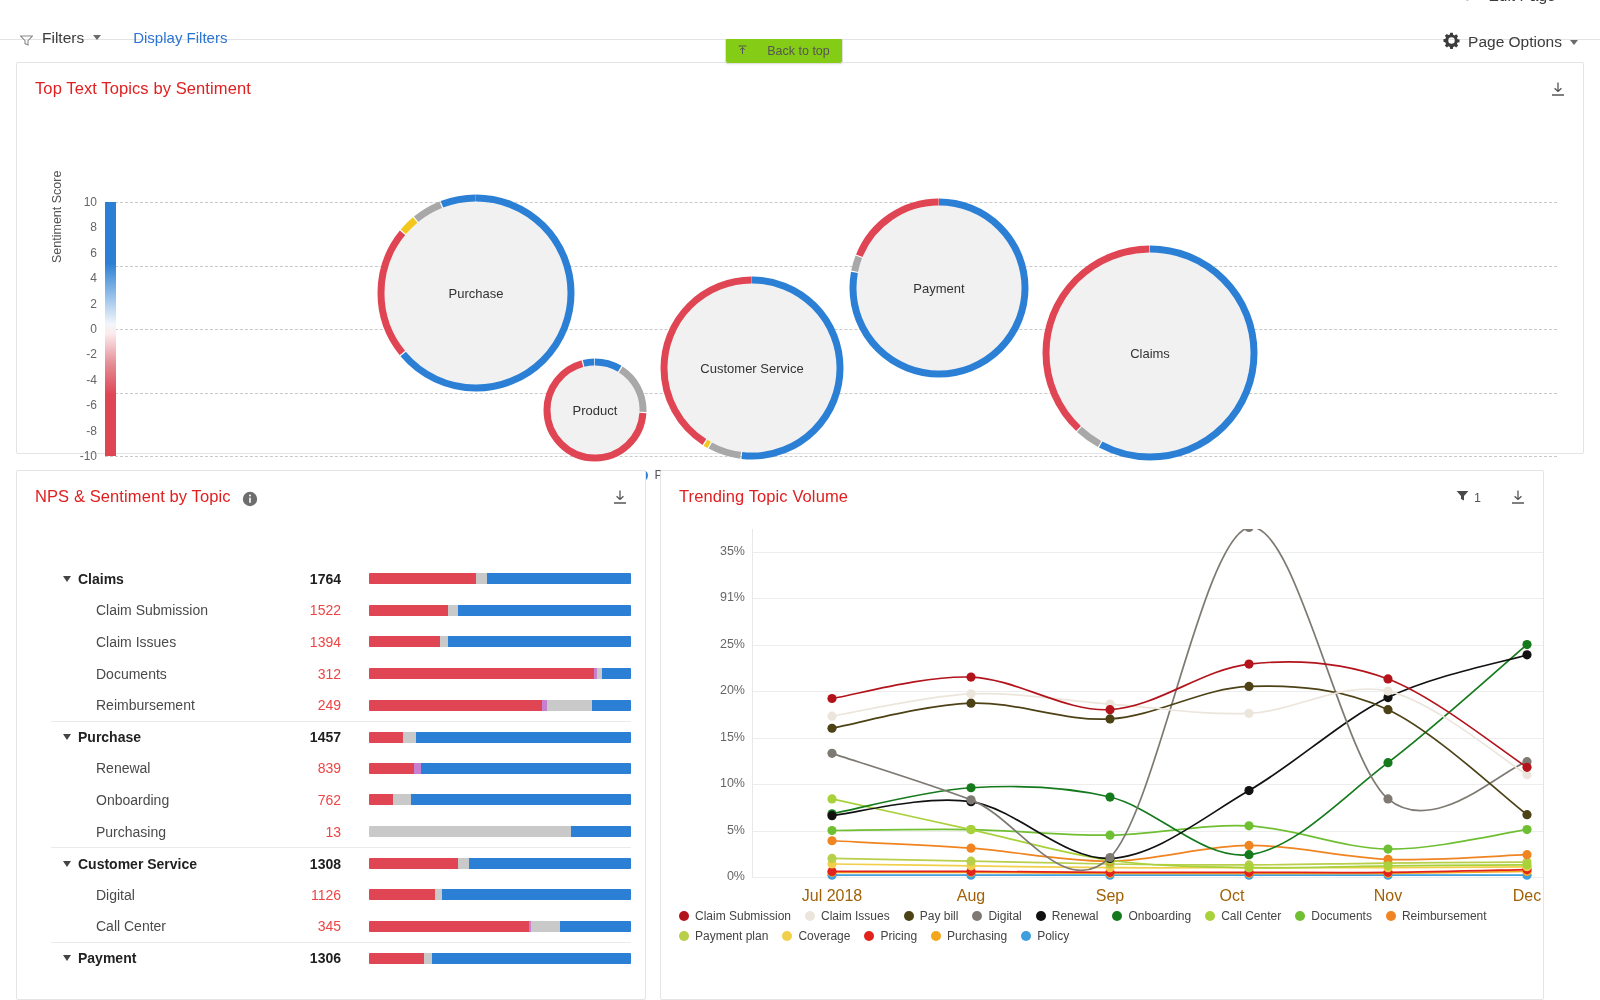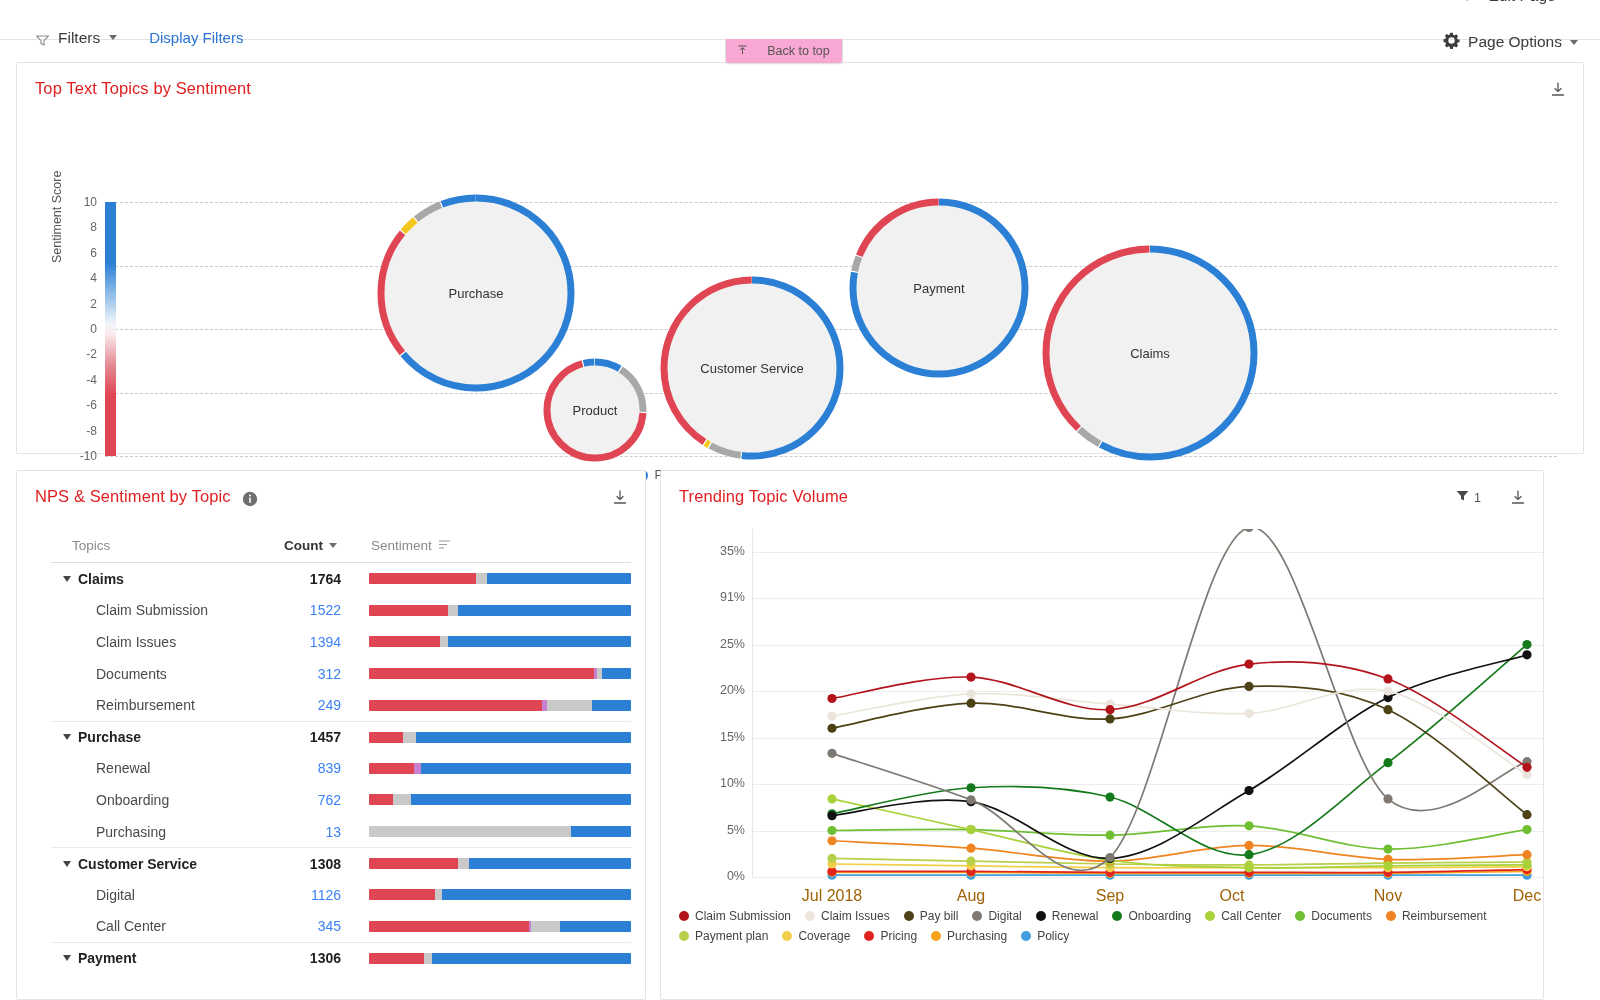--- a/index.html
+++ b/index.html
@@ -11,33 +11,33 @@
     overflow: hidden;
   }
   body { position: relative; }
 
   
   .topbar {
     position: absolute; top: 0; left: 0; width: 1600px; height: 40px;
     background: #fff; border-bottom: 1px solid #e3e3e3;
     display: flex; align-items: center;
   }
-  .topbar-left { display: flex; align-items: center; padding-left: 36px; gap: 8px; margin-top: 36px; }
+  .topbar-left { display: flex; align-items: center; padding-left: 20px; gap: 8px; margin-top: 36px; }
   .topbar-right { margin-left: auto; display: flex; align-items: center; gap: 26px; padding-right: 22px; flex-direction: column; }
   .filters-btn { display: flex; align-items: center; gap: 9px; cursor: pointer; }
   .filters-label { font-size: 15.5px; color: #3c3c3c; }
   .funnel-ic { width: 13px; height: 11px; display: inline-block; }
   .caret { width: 0; height: 0; border-left: 4.5px solid transparent; border-right: 4.5px solid transparent; border-top: 5px solid #6b6b6b; }
   .display-filters { font-size: 15px; color: #2a74d4; cursor: pointer; margin-left: 24px; }
   .tb-item { display: flex; align-items: center; gap: 8px; font-size: 15.5px; color: #3c3c3c; cursor: pointer; }
 
   
   .backtop {
     position: absolute; top: 39px; left: 725px; width: 118px; height: 25px;
-    background: #f9a8d4; border: 1px solid #e0e0e0; border-top: none;
+    background: #84cc16; border: 1px solid #e0e0e0; border-top: none;
     border-radius: 0 0 3px 3px;
     display: flex; align-items: center; justify-content: center; gap: 20px;
     font-size: 12.5px; color: #555; cursor: pointer; z-index: 5;
     box-shadow: 0 1px 2px rgba(0,0,0,.05);
   }
 
   
   .card {
     position: absolute; background: #fff;
     border: 1px solid #e4e4e4; border-radius: 2px;
@@ -88,21 +88,21 @@
   .th-sent { position: absolute; left: 320px; }
   .sort-caret { width:0;height:0;border-left:4px solid transparent;border-right:4px solid transparent;border-top:5px solid #6b6b6b; }
 
   .rows { position: absolute; left: 34px; top: 92px; width: 580px; }
   .row { position: relative; height: 31.6px; display: flex; align-items: center; }
   .row.group { font-weight: bold; color: #2b2b2b; }
   .row.divider { border-top: 1px solid #eaeaea; }
   .r-name { position: absolute; font-size: 14px; color: #444; display: flex; align-items: center; gap: 7px; }
   .row.group .r-name { left: 12px; font-weight: bold; color: #222; }
   .row.child .r-name { left: 45px; color: #4a4a4a; }
-  .r-count { position: absolute; left: 200px; width: 90px; text-align: right; font-size: 14px; color: #3b82f6; }
+  .r-count { position: absolute; left: 200px; width: 90px; text-align: right; font-size: 14px; color: #ef4444; }
   .row.group .r-count { font-weight: bold; color: #1e1e1e; }
   .sentbar { position: absolute; left: 318px; width: 262px; height: 11px; display: flex; border-radius: 1px; overflow: hidden; }
   .chev { display:inline-block; width:0;height:0; border-left:4.5px solid transparent;border-right:4.5px solid transparent;border-top:6px solid #444; }
 
   
   .filter-count { position: absolute; right: 62px; top: 19px; display: flex; align-items: center; gap: 5px; font-size: 12.5px; color: #555; cursor: pointer; }
   .plot { position: absolute; left: 46px; top: 58px; width: 836px; height: 366px; }
   .hgrid { position: absolute; left: 45px; width: 791px; border-top: 1px solid #ededed; }
   .vaxis { position: absolute; left: 45px; top: 0; width: 1px; height: 348px; background: #e8e8e8; }
   .ytick { position: absolute; left: 0; width: 38px; text-align: right; font-size: 12.5px; color: #666; }
@@ -251,35 +251,20 @@
         <rect x="7.2" y="6.6" width="1.6" height="5.2" fill="#fff"></rect>
         <circle cx="8" cy="4.4" r="1" fill="#fff"></circle>
       </svg>
   </div>
   <div class="dl-ic">
     <svg width="16" height="16" viewBox="0 0 16 16">
         <path d="M8 1.5v9M8 10.5L4.6 7.2M8 10.5l3.4-3.3M2 14h12" stroke="#555" stroke-width="1.3" fill="none"></path>
       </svg>
   </div>
 
-  <div class="thead">
-    <span class="th th-topics">Topics</span>
-    <span class="th th-count">
-      <span>Count</span>
-      <span class="sort-caret"></span>
-    </span>
-    <span class="th th-sent">
-      <span>Sentiment</span>
-      <span>
-        <svg width="13" height="11" viewBox="0 0 13 11">
-            <path d="M1 2h11M1 5.5h8M1 9h5" stroke="#9a9a9a" stroke-width="1.2"></path>
-          </svg>
-      </span>
-    </span>
-  </div>
 
   <div class="rows" id="nps-rows">
       <div class="row group">
         <div class="r-name">
           <span class="chev"></span>
           <span>Claims</span>
         </div>
         <div class="r-count">1764</div>
         <div class="sentbar">
           <div style="width: 41%; background: rgb(224, 69, 84); height: 100%;"></div>

